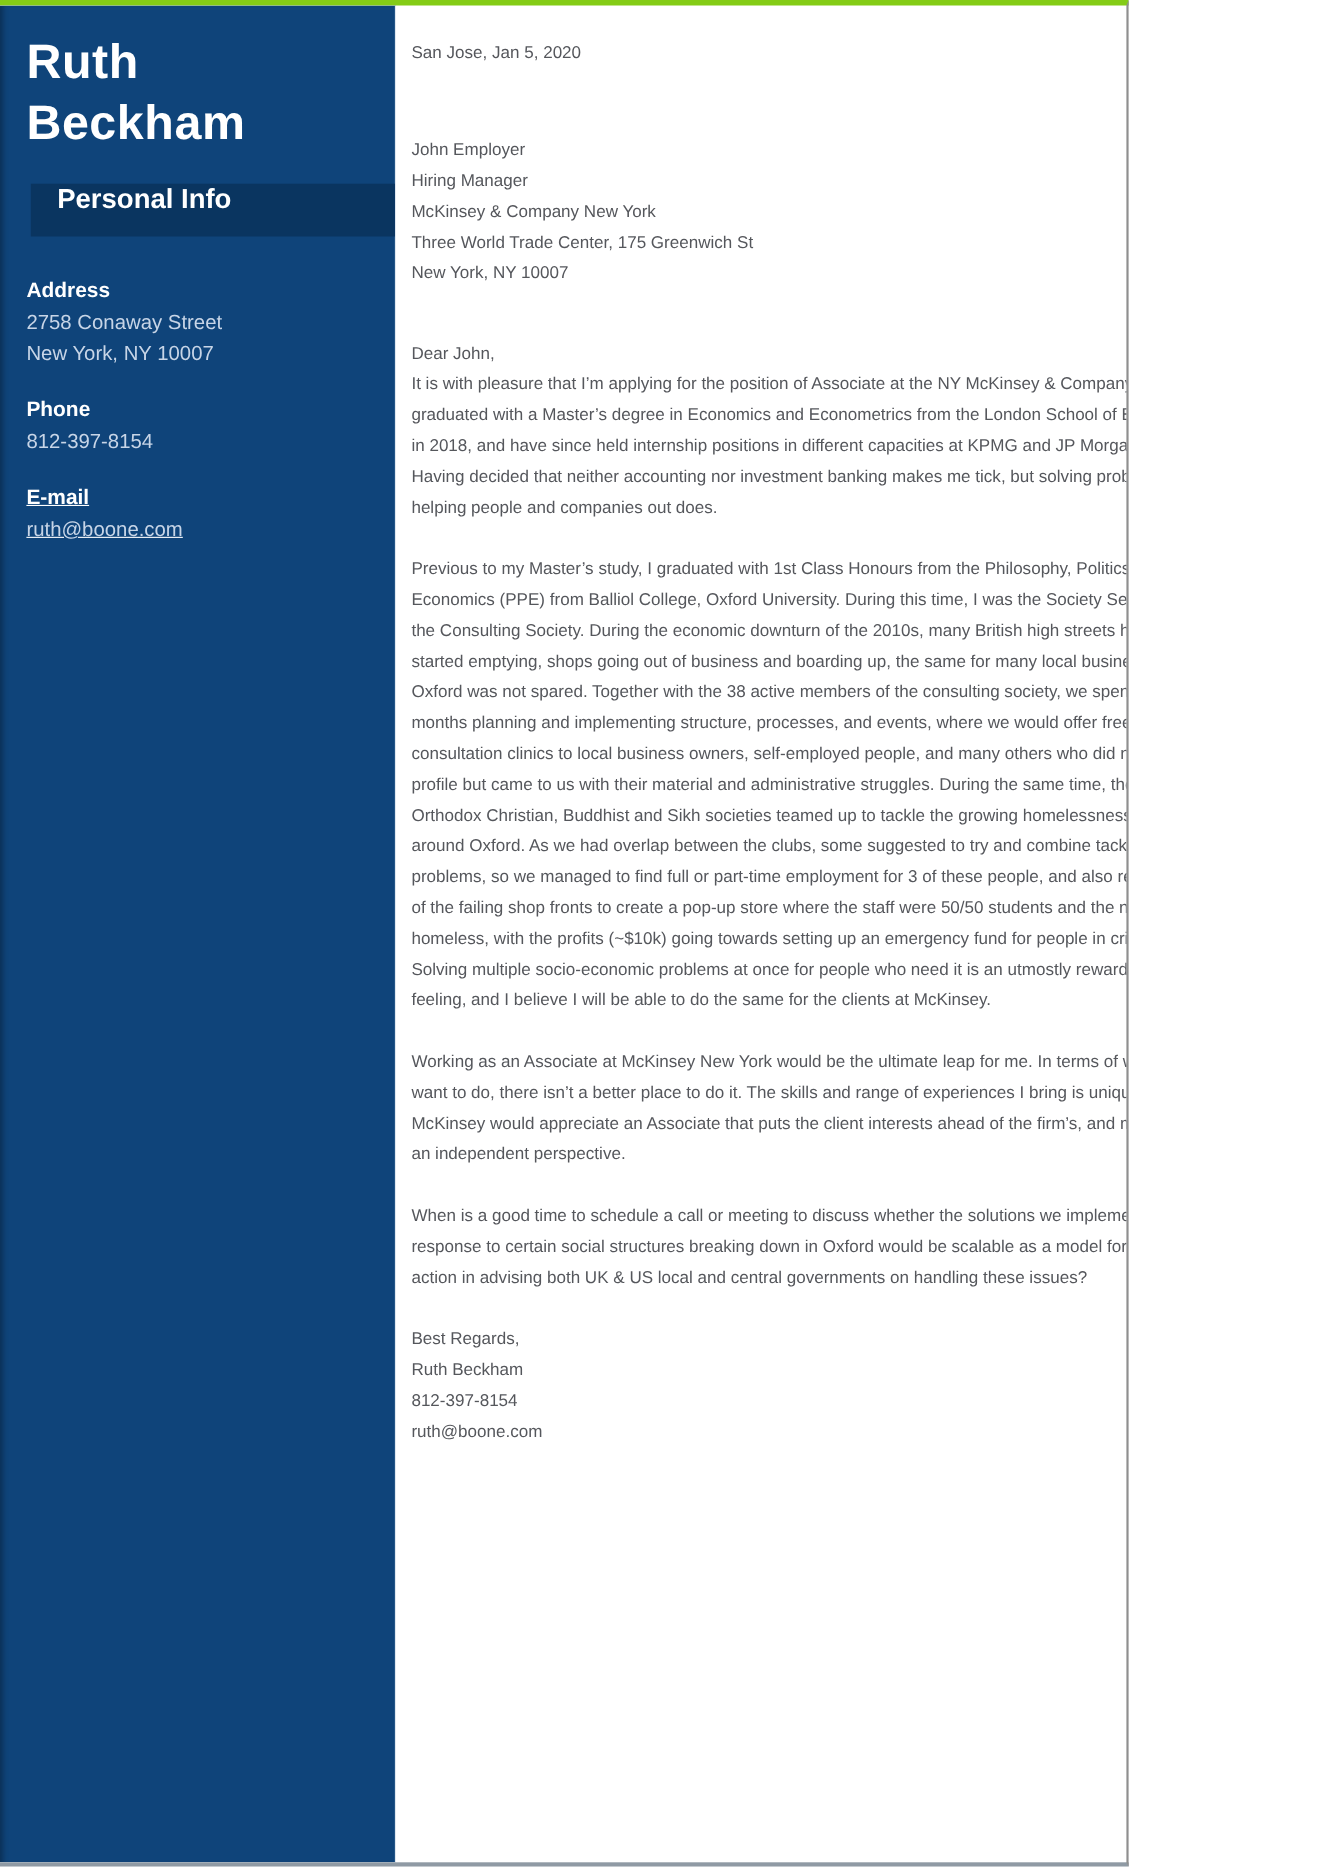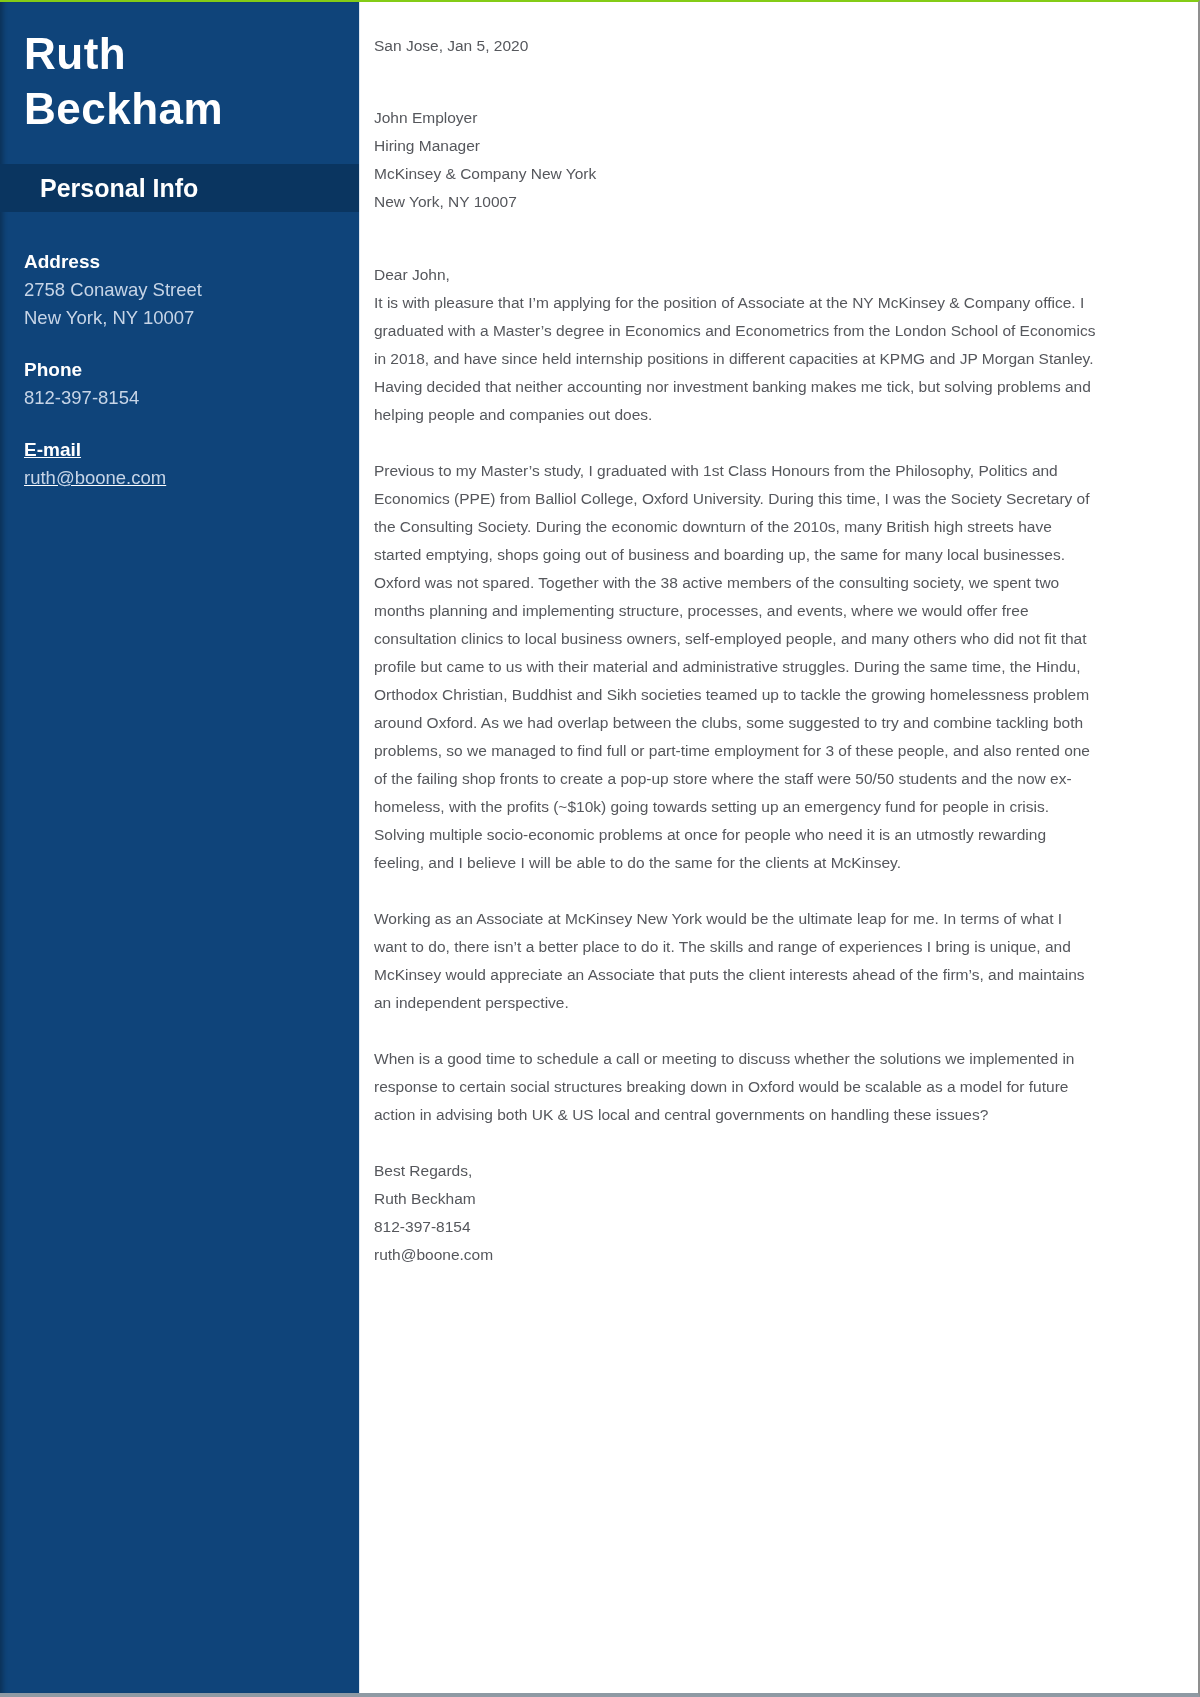--- a/index.html
+++ b/index.html
@@ -1,24 +1,24 @@
 <!DOCTYPE html>
 <html><head>
 <meta charset="utf-8">
 <style>
   * { margin: 0; padding: 0; box-sizing: border-box; }
   html, body { background: #ffffff; }
   body { font-family: "Liberation Sans", sans-serif; }
 
   .page {
     position: relative;
-    width: 1200px;
+    width: 1026px;
     height: 1697px;
     background: #ffffff;
-    border-top: 2px solid #84cc16;
+    border-top: 5px solid #84cc16;
     border-right: 2px solid #8f8f8f;
     border-bottom: 4px solid #8f9aa4;
     display: flex;
     overflow: hidden;
   }
 
   
   .sidebar {
     width: 360px;
     min-width: 360px;
@@ -34,22 +34,23 @@
     line-height: 55px;
     font-weight: bold;
     color: #ffffff;
     letter-spacing: 0.5px;
   }
   .section-band {
     margin-top: 28px;
     height: 48px;
     background: #0A3560;
     display: flex;
-    align-items: center;
-    padding-left: 40px;
+    align-items: flex-start;
+    padding-left: 24px;
+    margin-left: 28px;
   }
   .section-band .section-title {
     font-size: 25px;
     font-weight: bold;
     color: #ffffff;
   }
   .fields { padding: 12px 20px 0 24px; }
   .field { margin: 0; }
   .field + .field-phone { margin-top: 8px; }
   .field + .field-email { margin-top: 9px; text-decoration: underline; }
@@ -71,21 +72,21 @@
   .main {
     flex: 1;
     padding: 30px 0 0 14px;
   }
   .letter {
     width: 722px;
     color: #55575C;
     font-size: 15.5px;
     line-height: 28px;
   }
-  .date-line { line-height: 28px; margin-bottom: 44px; }
+  .date-line { line-height: 28px; margin-bottom: 60px; }
   .recipient-block { margin-bottom: 45px; }
   .recipient-block div { line-height: 28px; }
   .salutation { line-height: 28px; }
   .para { margin-bottom: 28px; }
   .closing { line-height: 28px; }
   .signature-block div { line-height: 28px; }
 </style>
 </head>
 <body>
 
@@ -120,20 +121,21 @@
 
   <main class="main">
     <div class="letter">
 
       <div class="date-line">San Jose, Jan 5, 2020</div>
 
       <div class="recipient-block">
         <div>John Employer</div>
         <div>Hiring Manager</div>
         <div>McKinsey &amp; Company New York</div>
+        <div>Three World Trade Center, 175 Greenwich St</div>
         <div>New York, NY 10007</div>
       </div>
 
       <div class="salutation">Dear John,</div>
       <p class="para">It is with pleasure that I’m applying for the position of Associate at the NY McKinsey &amp; Company office. I graduated with a Master’s degree in Economics and Econometrics from the London School of Economics in 2018, and have since held internship positions in different capacities at KPMG and JP Morgan Stanley. Having decided that neither accounting nor investment banking makes me tick, but solving problems and helping people and companies out does.</p>
       <p class="para">Previous to my Master’s study, I graduated with 1st Class Honours from the Philosophy, Politics and Economics (PPE) from Balliol College, Oxford University. During this time, I was the Society Secretary of the Consulting Society. During the economic downturn of the 2010s, many British high streets have started emptying, shops going out of business and boarding up, the same for many local businesses. Oxford was not spared. Together with the 38 active members of the consulting society, we spent two months planning and implementing structure, processes, and events, where we would offer free consultation clinics to local business owners, self-employed people, and many others who did not fit that profile but came to us with their material and administrative struggles. During the same time, the Hindu, Orthodox Christian, Buddhist and Sikh societies teamed up to tackle the growing homelessness problem around Oxford. As we had overlap between the clubs, some suggested to try and combine tackling both problems, so we managed to find full or part-time employment for 3 of these people, and also rented one of the failing shop fronts to create a pop-up store where the staff were 50/50 students and the now ex-homeless, with the profits (~$10k) going towards setting up an emergency fund for people in crisis. Solving multiple socio-economic problems at once for people who need it is an utmostly rewarding feeling, and I believe I will be able to do the same for the clients at McKinsey.</p>
       <p class="para">Working as an Associate at McKinsey New York would be the ultimate leap for me. In terms of what I want to do, there isn’t a better place to do it. The skills and range of experiences I bring is unique, and McKinsey would appreciate an Associate that puts the client interests ahead of the firm’s, and maintains an independent perspective.</p>
       <p class="para">When is a good time to schedule a call or meeting to discuss whether the solutions we implemented in response to certain social structures breaking down in Oxford would be scalable as a model for future action in advising both UK &amp; US local and central governments on handling these issues?</p>
 
       <div class="closing">Best Regards,</div>

